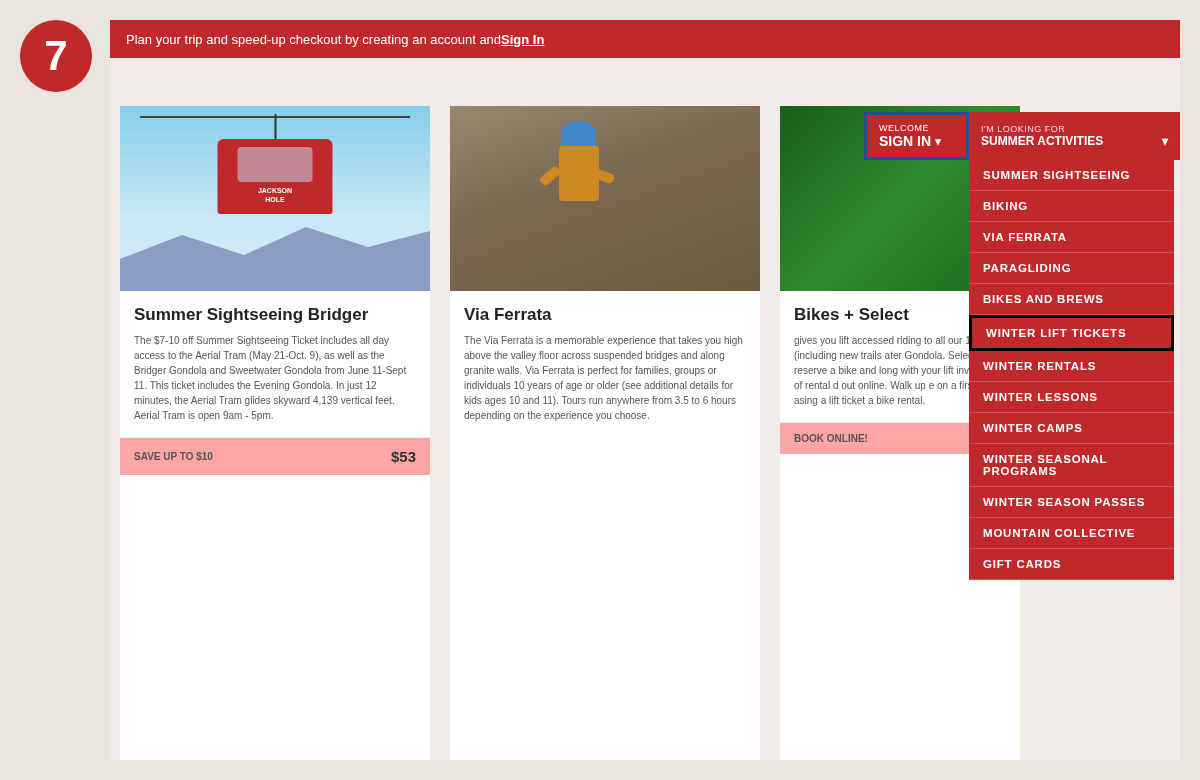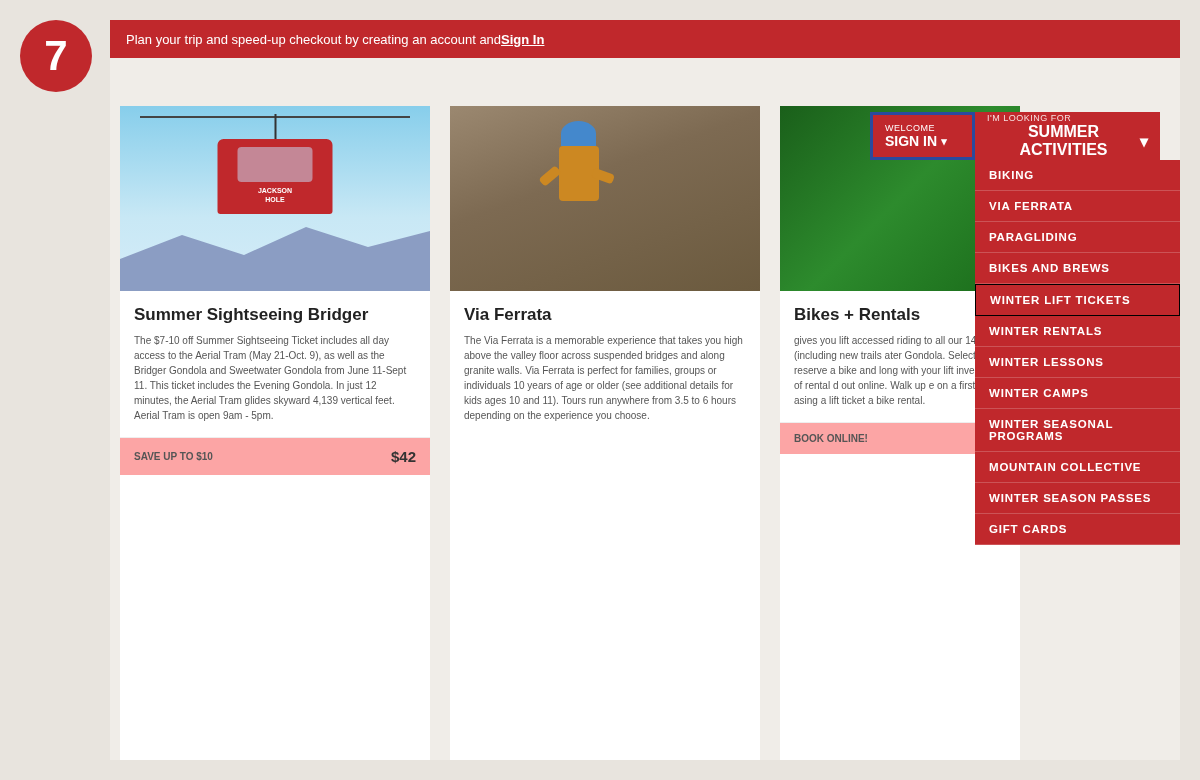--- a/index.html
+++ b/index.html
@@ -187,30 +187,30 @@
     }
 
     .im-looking-section {
       background: #c0282c;
       padding: 6px 12px;
       color: white;
       cursor: pointer;
       display: flex;
       flex-direction: column;
       justify-content: center;
-      width: 185px;
+      width: 211px;
     }
     .im-looking-label {
       font-size: 9px;
       text-transform: uppercase;
       letter-spacing: 0.5px;
       color: rgba(255,255,255,0.85);
     }
     .summer-label {
-      font-size: 16px;
+      font-size: 12px;
       font-weight: bold;
       text-transform: uppercase;
       display: flex;
       align-items: center;
       justify-content: space-between;
       text-align: center;
     }
 
     .menu-list {
       background: #c0282c;
@@ -221,21 +221,21 @@
       padding: 9px 14px;
       color: white;
       font-size: 11.5px;
       font-weight: bold;
       text-transform: uppercase;
       letter-spacing: 0.8px;
       border-bottom: 1px solid rgba(255,255,255,0.2);
       cursor: pointer;
     }
     .menu-item.circled {
-      border: 1px solid #000000;
+      border: 3px solid #000000;
       position: relative;
     }
 
     
     .sky-bg {
       position: absolute;
       top: 0; left: 0; right: 0; bottom: 0;
       background: linear-gradient(180deg, #87CEEB 0%, #c8e8f5 60%, #d5ecf8 100%);
     }
     .mountain-bg {
@@ -380,21 +380,21 @@
               </div>
             </div>
           </div>
         </div>
         <div class="card-body">
           <div class="card-title">Summer Sightseeing Bridger</div>
           <div class="card-text">The $7-10 off Summer Sightseeing Ticket includes all day access to the Aerial Tram (May 21-Oct. 9), as well as the Bridger Gondola and Sweetwater Gondola from June 11-Sept 11. This ticket includes the Evening Gondola. In just 12 minutes, the Aerial Tram glides skyward 4,139 vertical feet. Aerial Tram is open 9am - 5pm.</div>
         </div>
         <div class="card-footer">
           <span class="save">SAVE UP TO $10</span>
-          <span class="price">$42</span>
+          <span class="price">$53</span>
         </div>
       </div>
 
       <div class="card">
         <div class="card-image">
           <div class="climbing-img">
             <div class="rock-bg"></div>
             <div class="climber-figure">
               <div class="climber-helmet"></div>
               <div class="climber-body" style="position:relative;">
@@ -410,21 +410,21 @@
         </div>
       </div>
 
       <div class="card" style="width: 240px; overflow:hidden;">
         <div class="card-image">
           <div class="biking-img">
             <div class="bike-bg"></div>
           </div>
         </div>
         <div class="card-body">
-          <div class="card-title">Bikes + Rentals</div>
+          <div class="card-title">Bikes + Select</div>
           <div class="card-text">gives you lift accessed riding to all our 14 (including new trails ater Gondola. Select to reserve a bike and long with your lift inventory of rental d out online. Walk up e on a first come, asing a lift ticket a bike rental.</div>
         </div>
         <div class="card-footer">
           <span class="save">BOOK ONLINE!</span>
         </div>
       </div>
 
     </div>
 
     <div class="dropdown-container">
@@ -440,31 +440,32 @@
         <div class="im-looking-section">
           <div class="im-looking-label">I'M LOOKING FOR</div>
           <div class="summer-label">
             <span>SUMMER ACTIVITIES</span>
             <span>▾</span>
           </div>
         </div>
       </div>
 
       <div class="menu-list">
+        <div class="menu-item">SUMMER SIGHTSEEING</div>
         <div class="menu-item">BIKING</div>
         <div class="menu-item">VIA FERRATA</div>
         <div class="menu-item">PARAGLIDING</div>
         <div class="menu-item">BIKES AND BREWS</div>
         <div class="menu-item circled">WINTER LIFT TICKETS</div>
         <div class="menu-item">WINTER RENTALS</div>
         <div class="menu-item">WINTER LESSONS</div>
         <div class="menu-item">WINTER CAMPS</div>
         <div class="menu-item">WINTER SEASONAL PROGRAMS</div>
+        <div class="menu-item">WINTER SEASON PASSES</div>
         <div class="menu-item">MOUNTAIN COLLECTIVE</div>
-        <div class="menu-item">WINTER SEASON PASSES</div>
         <div class="menu-item">GIFT CARDS</div>
       </div>
 
     </div>
 
   </div>
 
 </div>
 
 </body></html>

